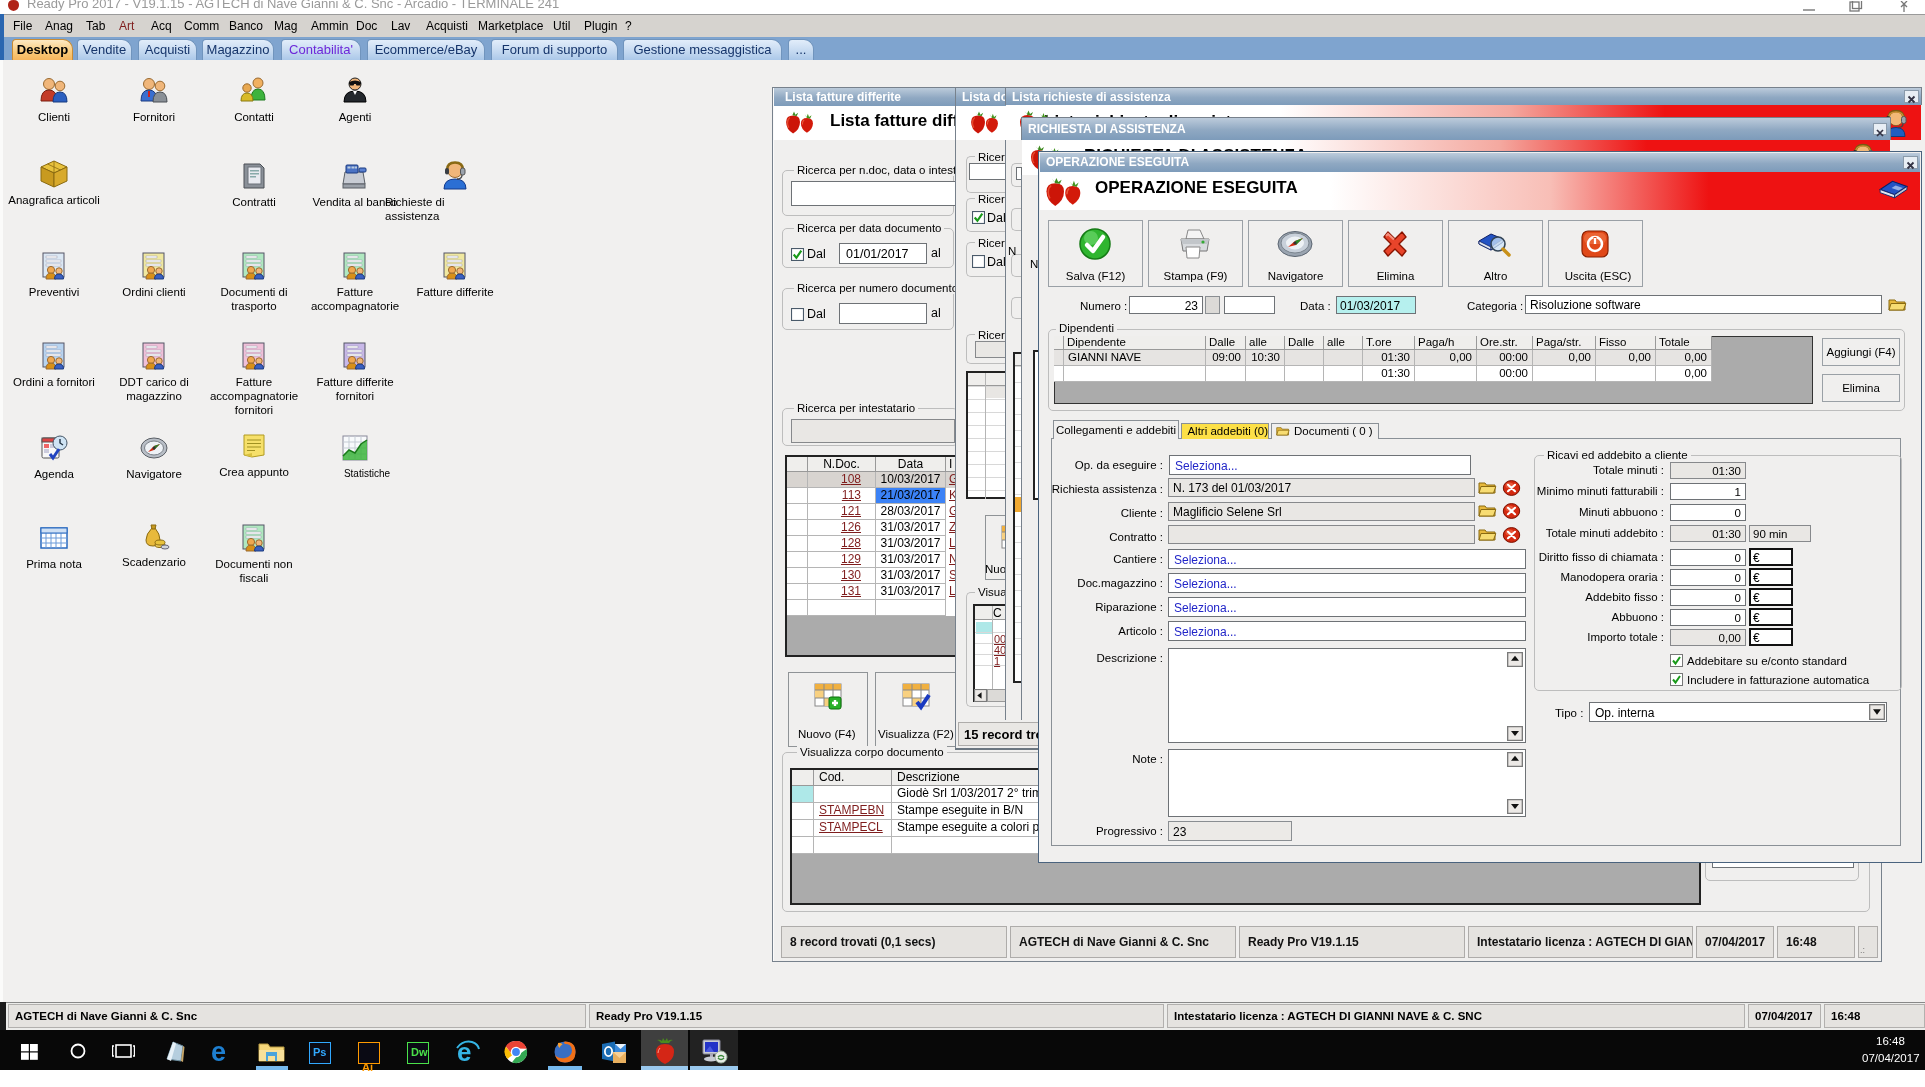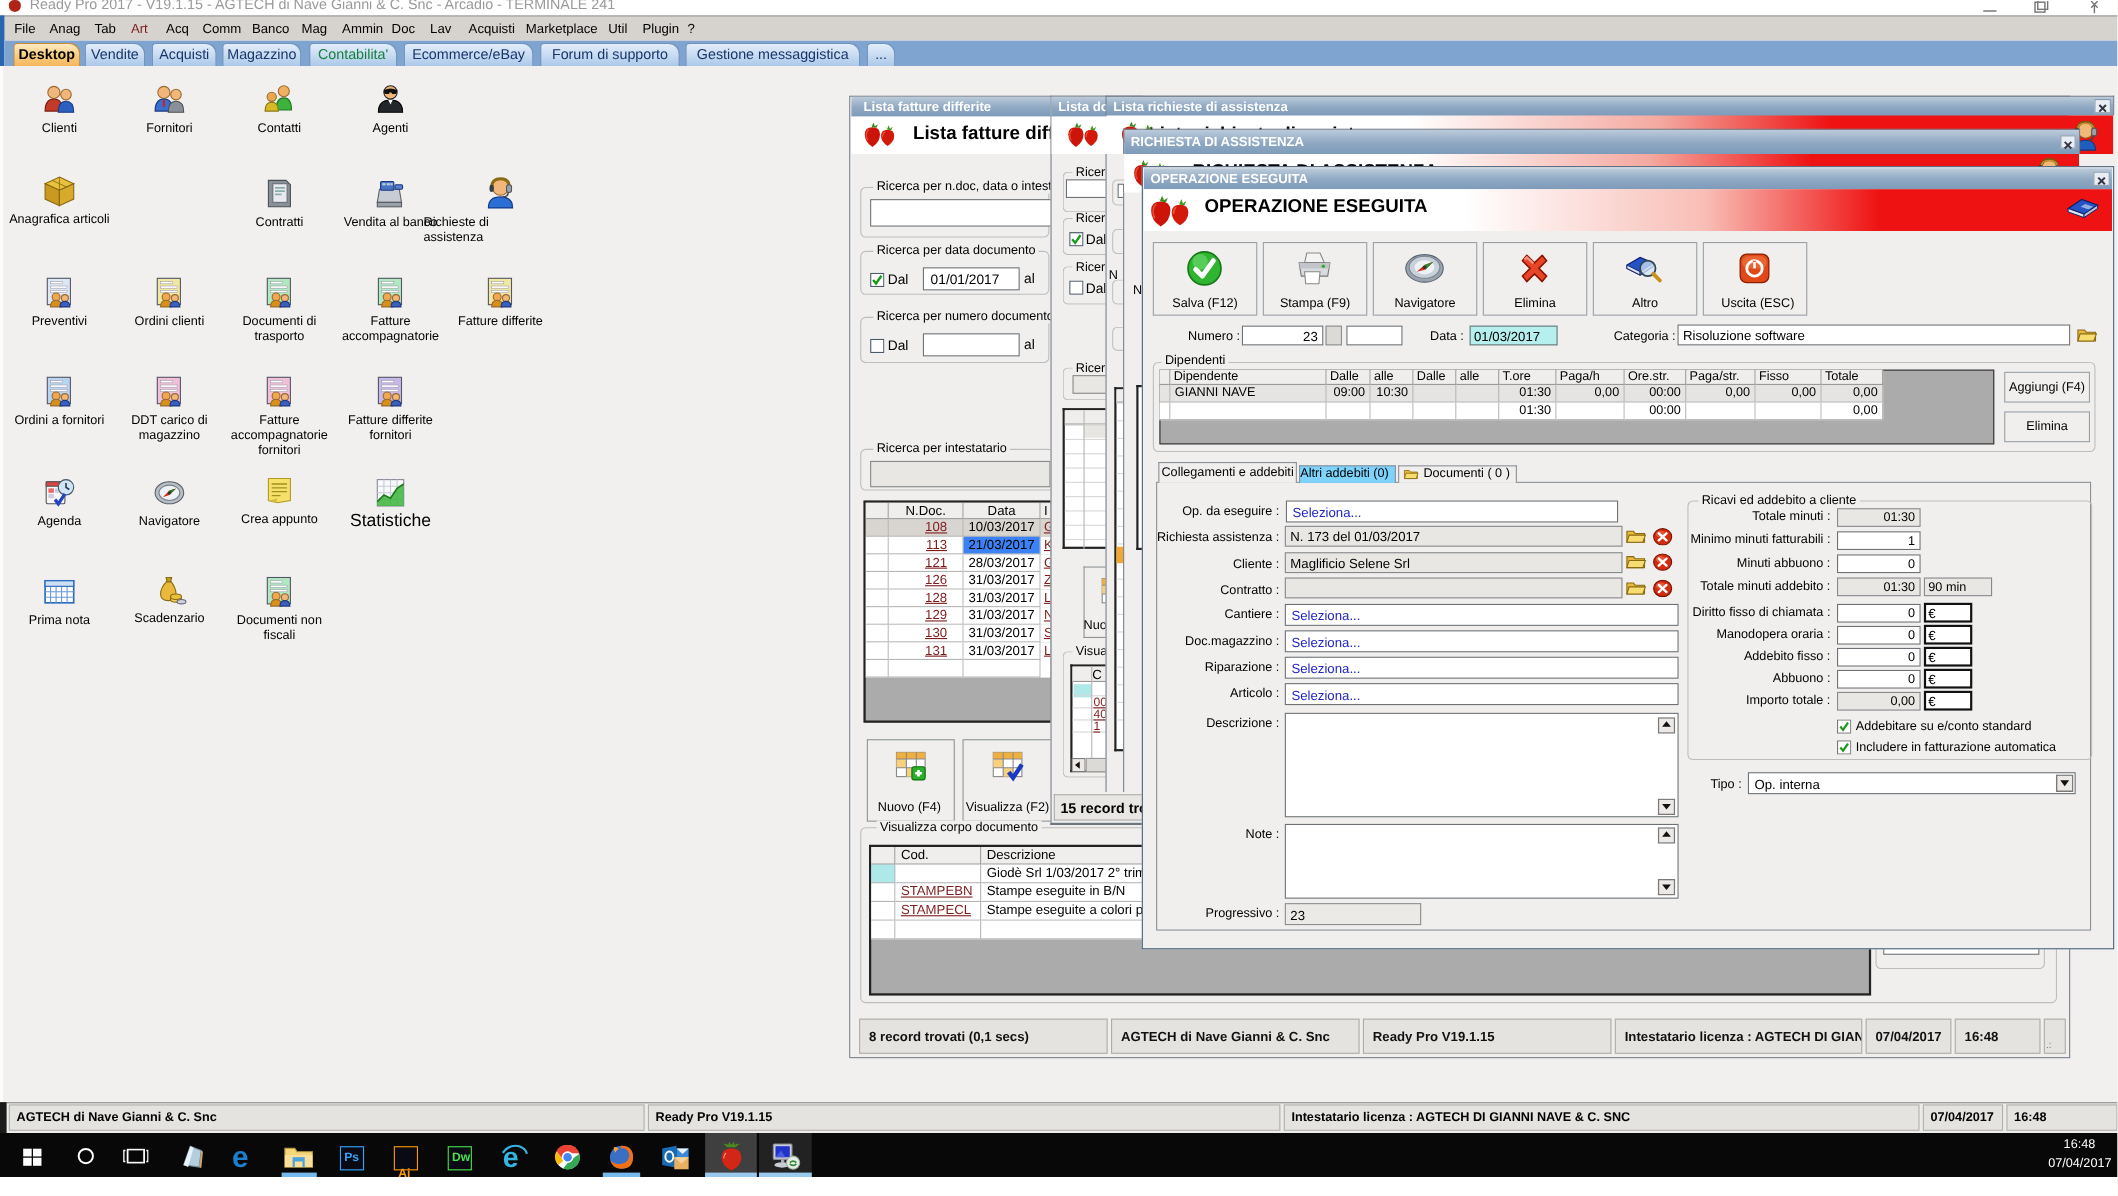--- a/index.html
+++ b/index.html
@@ -47,21 +47,21 @@
 <div class="" style="left:4px;top:37px;width:1921px;height:23px;background:#7fa4cf"></div>
 <div class="" style="left:12px;top:39px;width:61px;height:21px;background:linear-gradient(#fde9c3,#f9c978 60%,#f6b65d);border:1px solid #c98c35;border-bottom:none;border-radius:4px 10px 0 0;"></div>
 <div style="left:12px;top:42px;width:61px;text-align:center;font-size:13px;color:#000;font-weight:bold">Desktop</div>
 <div class="" style="left:77px;top:39px;width:55px;height:21px;background:linear-gradient(#e2edfa,#c3d8f0 60%,#abc8e9);border:1px solid #7094bd;border-bottom:none;border-radius:4px 10px 0 0;"></div>
 <div style="left:77px;top:42px;width:55px;text-align:center;font-size:13px;color:#16356b;font-weight:normal">Vendite</div>
 <div class="" style="left:138px;top:39px;width:59px;height:21px;background:linear-gradient(#e2edfa,#c3d8f0 60%,#abc8e9);border:1px solid #7094bd;border-bottom:none;border-radius:4px 10px 0 0;"></div>
 <div style="left:138px;top:42px;width:59px;text-align:center;font-size:13px;color:#16356b;font-weight:normal">Acquisti</div>
 <div class="" style="left:202px;top:39px;width:72px;height:21px;background:linear-gradient(#e2edfa,#c3d8f0 60%,#abc8e9);border:1px solid #7094bd;border-bottom:none;border-radius:4px 10px 0 0;"></div>
 <div style="left:202px;top:42px;width:72px;text-align:center;font-size:13px;color:#16356b;font-weight:normal">Magazzino</div>
 <div class="" style="left:281px;top:39px;width:80px;height:21px;background:linear-gradient(#e2edfa,#c3d8f0 60%,#abc8e9);border:1px solid #7094bd;border-bottom:none;border-radius:4px 10px 0 0;"></div>
-<div style="left:281px;top:42px;width:80px;text-align:center;font-size:13px;color:#15803d;font-weight:normal">Contabilita'</div>
+<div style="left:281px;top:42px;width:80px;text-align:center;font-size:13px;color:#6d28d9;font-weight:normal">Contabilita'</div>
 <div class="" style="left:367px;top:39px;width:118px;height:21px;background:linear-gradient(#e2edfa,#c3d8f0 60%,#abc8e9);border:1px solid #7094bd;border-bottom:none;border-radius:4px 10px 0 0;"></div>
 <div style="left:367px;top:42px;width:118px;text-align:center;font-size:13px;color:#16356b;font-weight:normal">Ecommerce/eBay</div>
 <div class="" style="left:491px;top:39px;width:127px;height:21px;background:linear-gradient(#e2edfa,#c3d8f0 60%,#abc8e9);border:1px solid #7094bd;border-bottom:none;border-radius:4px 10px 0 0;"></div>
 <div style="left:491px;top:42px;width:127px;text-align:center;font-size:13px;color:#16356b;font-weight:normal">Forum di supporto</div>
 <div class="" style="left:623px;top:39px;width:159px;height:21px;background:linear-gradient(#e2edfa,#c3d8f0 60%,#abc8e9);border:1px solid #7094bd;border-bottom:none;border-radius:4px 10px 0 0;"></div>
 <div style="left:623px;top:42px;width:159px;text-align:center;font-size:13px;color:#16356b;font-weight:normal">Gestione messaggistica</div>
 <div class="" style="left:788px;top:39px;width:26px;height:21px;background:linear-gradient(#e2edfa,#c3d8f0 60%,#abc8e9);border:1px solid #7094bd;border-bottom:none;border-radius:4px 10px 0 0;"></div>
 <div style="left:788px;top:42px;width:26px;text-align:center;font-size:13px;color:#16356b;font-weight:normal">...</div>
 <div class="" style="left:0px;top:60px;width:1925px;height:942px;background:#f1f0ef"></div>
 <div class="" style="left:0px;top:60px;width:3px;height:942px;background:#fbfbfa"></div>
@@ -253,21 +253,21 @@
     <path d="M6 25 L14 23 L14 27 Z" fill="#d8c040"></path>
     <path d="M9 10 L23 10 M9 13.5 L23 13.5 M9 17 L23 17 M9 20.5 L17 20.5" stroke="#a09020" stroke-width="1.2"></path>
   </svg>
 <div style="left:184px;top:465px;width:140px;text-align:center;font-size:11.5px;line-height:14px;color:#000">Crea appunto</div>
 <svg style="position:absolute;left:339px;top:432px" width="32" height="32" viewBox="0 0 32 32">
     <rect x="4" y="4" width="24" height="24" fill="#f8fafc" stroke="#889"></rect>
     <path d="M4 10 L28 10 M4 16 L28 16 M4 22 L28 22 M10 4 L10 28 M16 4 L16 28 M22 4 L22 28" stroke="#c5ccd4" stroke-width="1"></path>
     <path d="M4 24 L10 18 L16 21 L22 12 L28 8 L28 28 L4 28 Z" fill="#3cb43c" opacity=".85"></path>
     <path d="M4 24 L10 18 L16 21 L22 12 L28 8" stroke="#1a7a1a" stroke-width="1.5" fill="none"></path>
   </svg>
-<div style="left:285px;top:467px;width:140px;text-align:center;font-size:16px;line-height:14px;color:#000">Statistiche</div>
+<div style="left:297px;top:467px;width:140px;text-align:center;font-size:10px;line-height:14px;color:#000">Statistiche</div>
 <svg style="position:absolute;left:38px;top:522px" width="32" height="32" viewBox="0 0 32 32">
     <rect x="3" y="6" width="26" height="20" fill="#fff" stroke="#2a6ac0" stroke-width="1.5"></rect>
     <path d="M3 11 L29 11 M3 16 L29 16 M3 21 L29 21 M8 6 L8 26 M13 6 L13 26 M18 6 L18 26 M23 6 L23 26" stroke="#6a9ad8" stroke-width="1"></path>
     <rect x="3" y="6" width="26" height="5" fill="#cfe0f4" stroke="#2a6ac0"></rect>
   </svg>
 <div style="left:-16px;top:557px;width:140px;text-align:center;font-size:11.5px;line-height:14px;color:#000">Prima nota</div>
 <svg style="position:absolute;left:138px;top:520px" width="32" height="32" viewBox="0 0 32 32">
     <path d="M14 8 Q8 14 8 20 Q8 26 15 26 Q22 26 22 20 Q22 14 17 8 Z" fill="#e8b93c" stroke="#8a6a10"></path>
     <path d="M13 5 L18 5 L17 9 L14 9 Z" fill="#c89a20" stroke="#8a6a10"></path>
     <ellipse cx="22" cy="25" rx="5" ry="2.5" fill="#f0d060" stroke="#8a6a10"></ellipse>
@@ -707,21 +707,21 @@
 <div class="" style="left:1363px;top:366px;width:52px;height:16px;background:#fff;border-right:1px solid #b5b5b5;border-bottom:1px solid #b5b5b5;font-size:11.5px;text-align:right;padding-right:4px;line-height:15px;overflow:hidden">01:30</div>
 <div class="" style="left:1415px;top:366px;width:62px;height:16px;background:#fff;border-right:1px solid #b5b5b5;border-bottom:1px solid #b5b5b5;font-size:11.5px;text-align:left;padding-left:4px;line-height:15px;overflow:hidden"></div>
 <div class="" style="left:1477px;top:366px;width:56px;height:16px;background:#fff;border-right:1px solid #b5b5b5;border-bottom:1px solid #b5b5b5;font-size:11.5px;text-align:right;padding-right:4px;line-height:15px;overflow:hidden">00:00</div>
 <div class="" style="left:1533px;top:366px;width:63px;height:16px;background:#fff;border-right:1px solid #b5b5b5;border-bottom:1px solid #b5b5b5;font-size:11.5px;text-align:left;padding-left:4px;line-height:15px;overflow:hidden"></div>
 <div class="" style="left:1596px;top:366px;width:60px;height:16px;background:#fff;border-right:1px solid #b5b5b5;border-bottom:1px solid #b5b5b5;font-size:11.5px;text-align:left;padding-left:4px;line-height:15px;overflow:hidden"></div>
 <div class="" style="left:1656px;top:366px;width:56px;height:16px;background:#fff;border-right:1px solid #b5b5b5;border-bottom:1px solid #b5b5b5;font-size:11.5px;text-align:right;padding-right:4px;line-height:15px;overflow:hidden">0,00</div>
 <div class="" style="left:1822px;top:338px;width:78px;height:28px;background:#f0efee;border:1px solid #9aa0a6;font-size:11.5px;text-align:center;line-height:26px">Aggiungi (F4)</div>
 <div class="" style="left:1822px;top:374px;width:78px;height:28px;background:#f0efee;border:1px solid #9aa0a6;font-size:11.5px;text-align:center;line-height:26px">Elimina</div>
 <div class="" style="left:1051px;top:438px;width:850px;height:408px;background:#f0efee;border:1px solid #8a9096"></div>
 <div class="" style="left:1053px;top:420px;width:126px;height:19px;background:#f0efee;border:1px solid #8a9096;border-bottom:none;font-size:11.5px;text-align:center;line-height:18px">Collegamenti e addebiti</div>
-<div class="" style="left:1181px;top:423px;width:88px;height:16px;background:#7dd3fc;border:1px solid #8a9096;border-bottom:none;font-size:11.5px;text-align:left;line-height:15px">Altri addebiti (0)</div>
+<div class="" style="left:1181px;top:423px;width:88px;height:16px;background:#fde047;border:1px solid #8a9096;border-bottom:none;font-size:11.5px;text-align:right;line-height:15px">Altri addebiti (0)</div>
 <div class="" style="left:1271px;top:423px;width:108px;height:16px;background:#f0efee;border:1px solid #8a9096;border-bottom:none;font-size:11.5px;line-height:15px">
     <svg style="position:absolute;left:4px;top:1px" width="14" height="12" viewBox="0 0 19 15">
 <path d="M1 3 L7 3 L8.5 5 L17 5 L17 13 L1 13 Z" fill="#e8b93c" stroke="#8a6a10" stroke-width="1"></path>
 <path d="M3 6.5 L17.8 6.5 L15.5 13 L1 13 Z" fill="#f7dc72" stroke="#8a6a10" stroke-width="1"></path>
 </svg>
     <span style="position:absolute;left:22px">Documenti ( 0 )</span>
   </div>
 <div style="left:903px;top:459px;width:260px;text-align:right;font-size:11.5px;white-space:nowrap">Op. da eseguire :</div>
 <div class="inp" style="left:1169px;top:455px;width:302px;height:20px;">
     <span class="sel" style="position:absolute;left:5px;top:3px;font-size:12px">Seleziona...</span>

